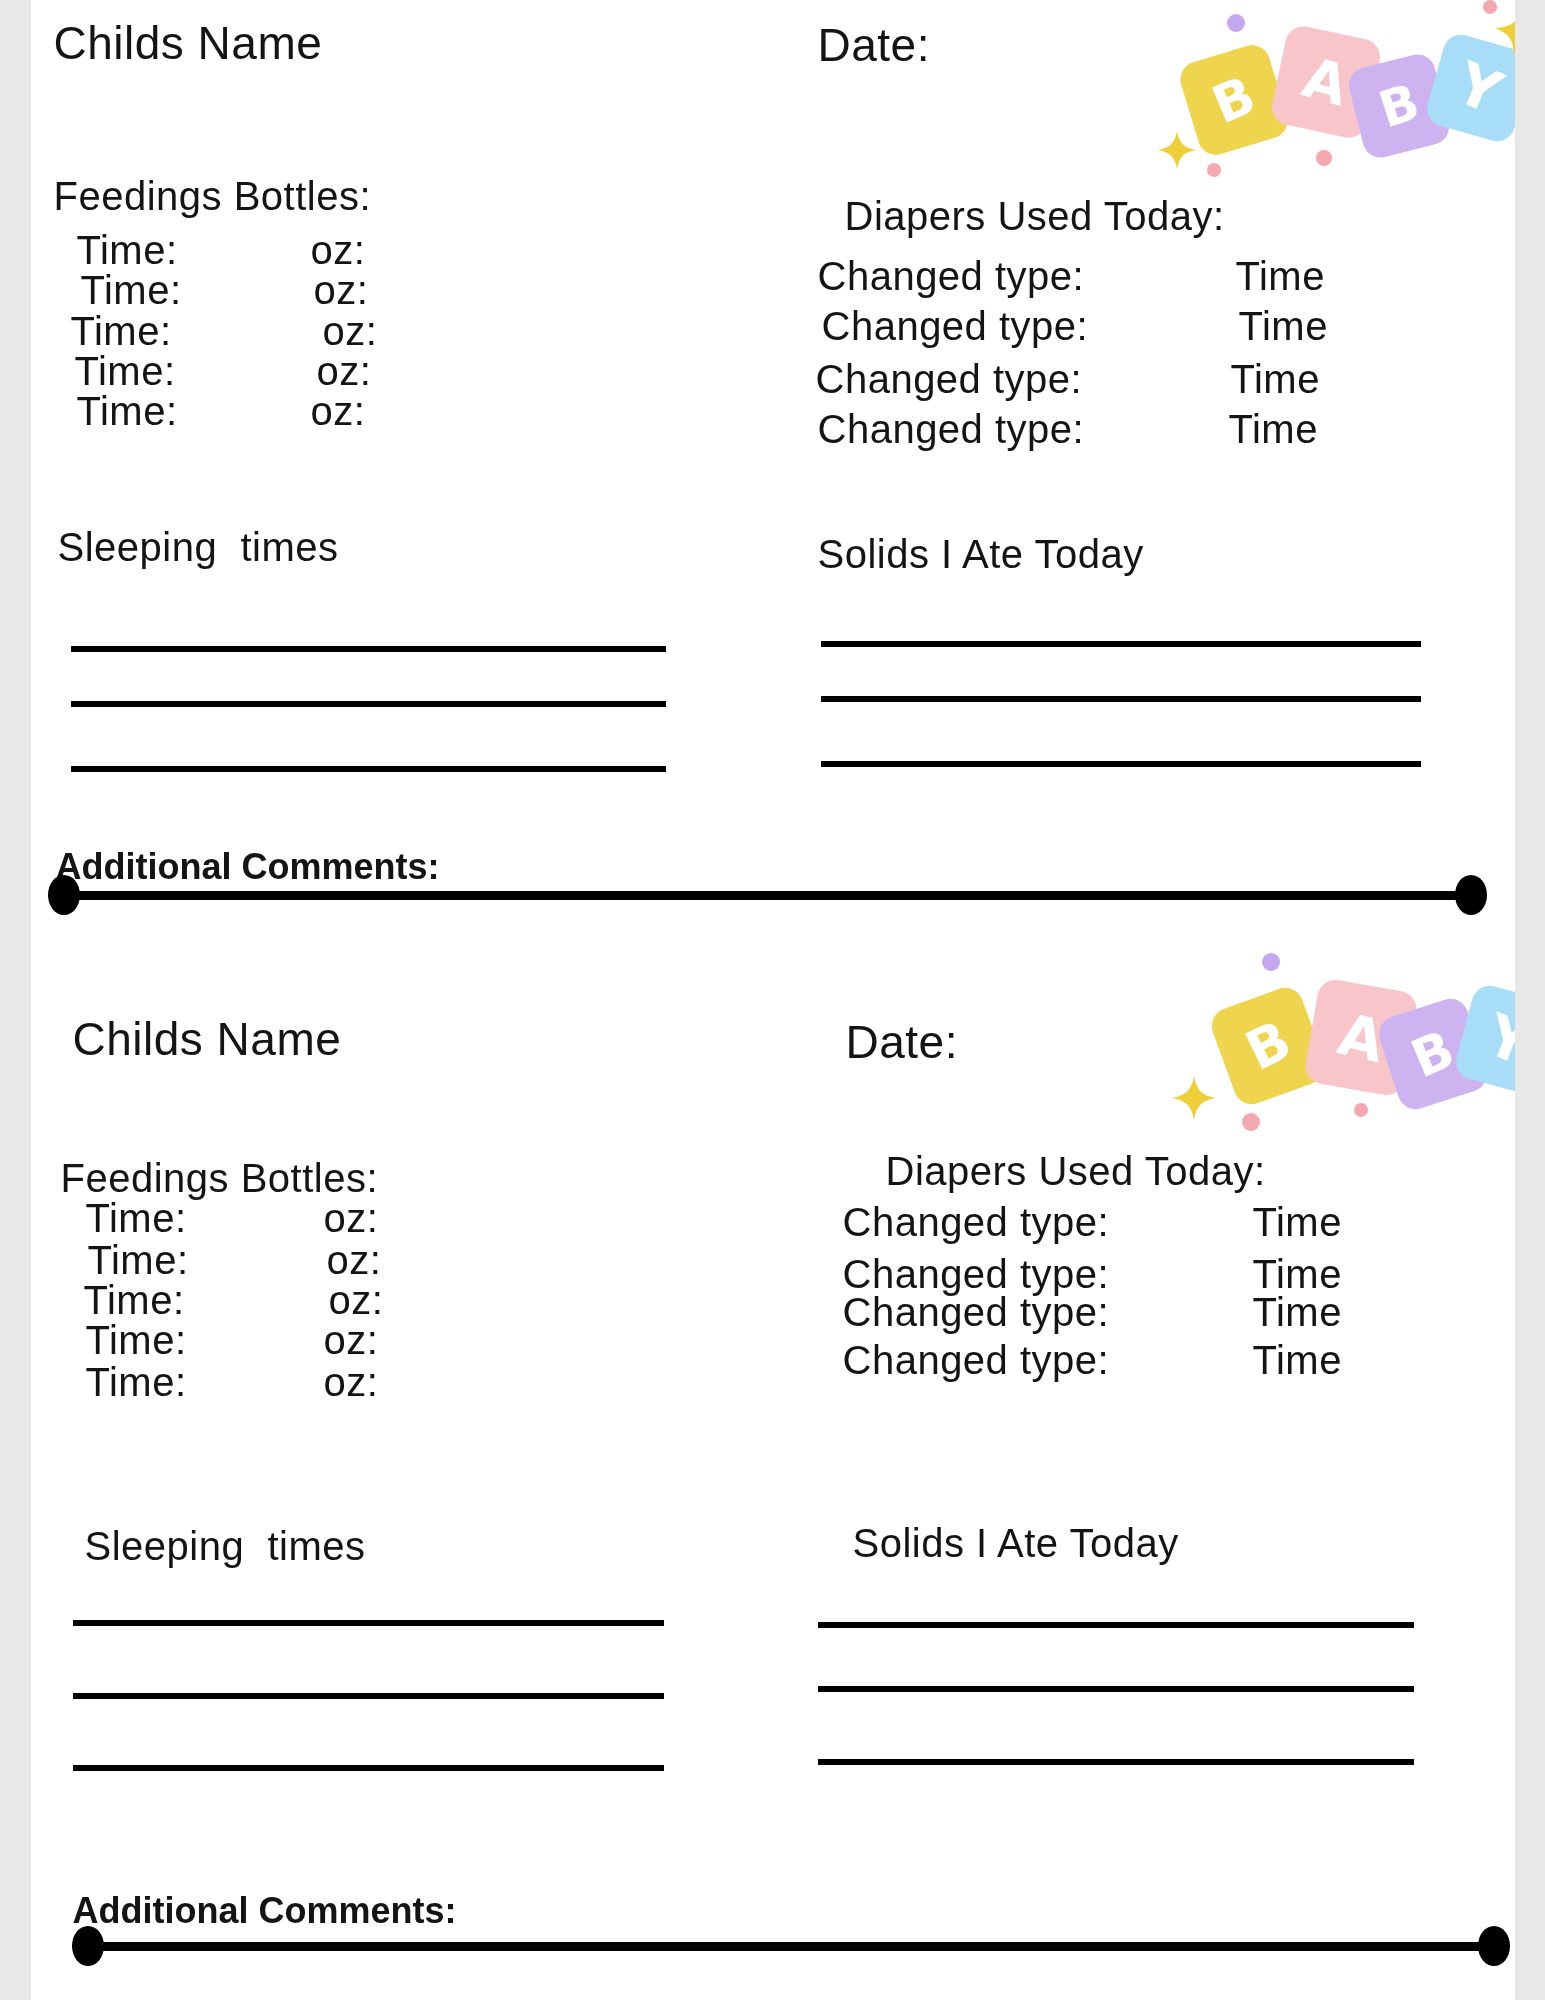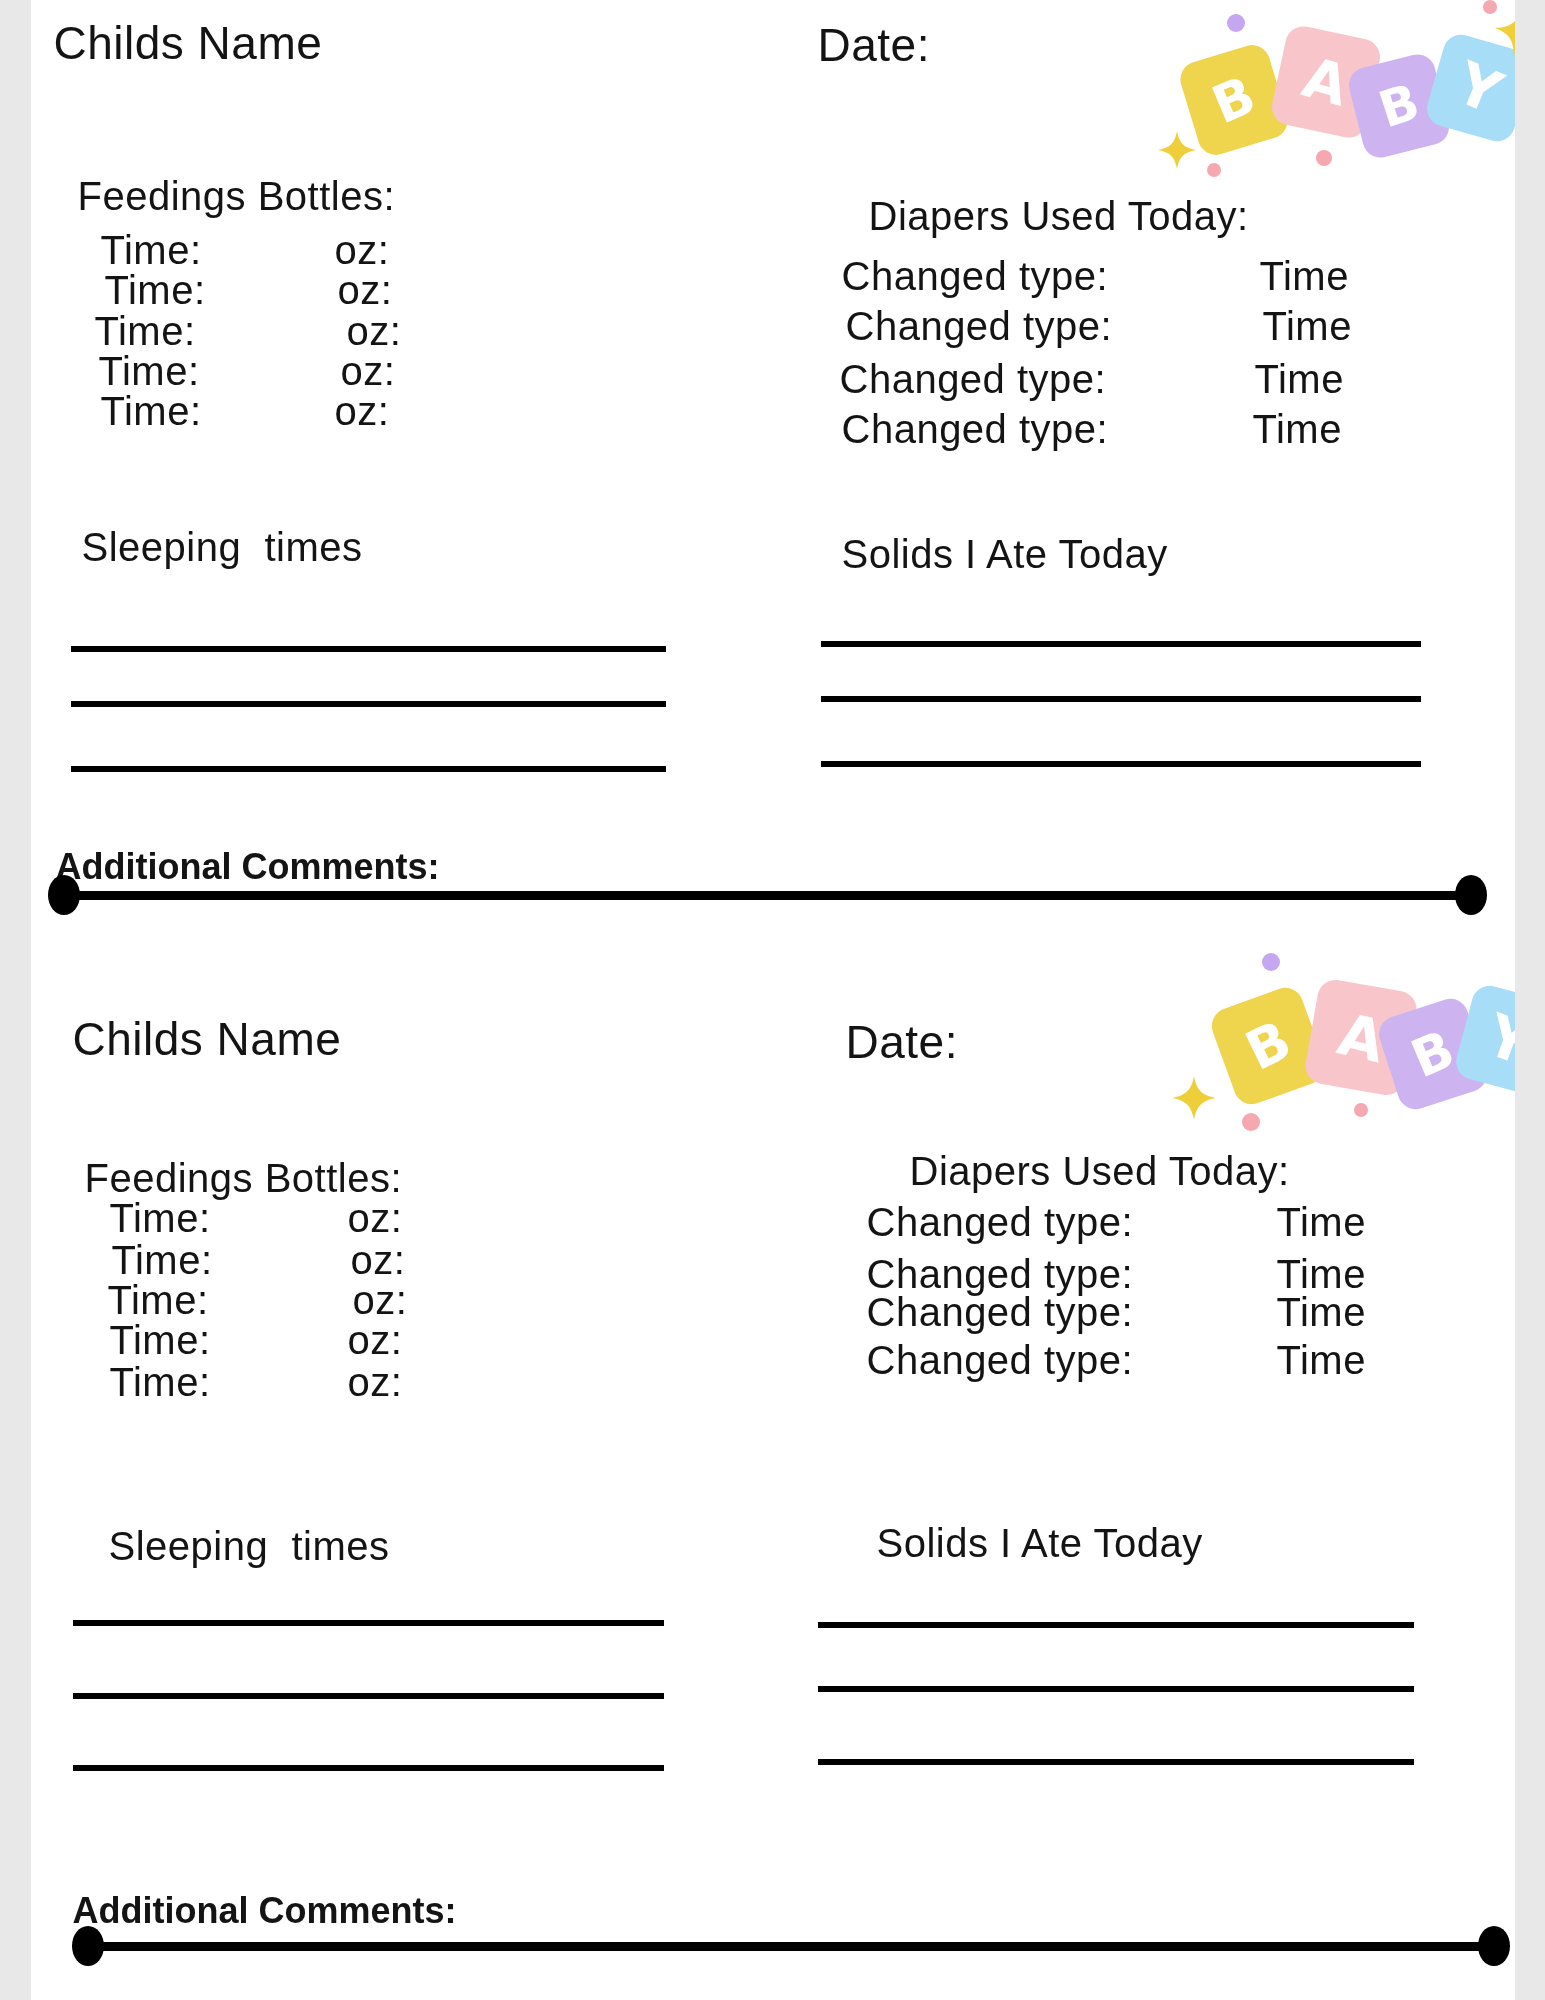--- a/index.html
+++ b/index.html
@@ -3,21 +3,21 @@
 <meta charset="utf-8">
 <style>
   html,body{margin:0;padding:0;background:#e8e8e8;}
   .page{
     position:relative;width:1484px;height:2000px;background:#ffffff;
     overflow:hidden;margin:0 auto;
     font-family:"Liberation Sans", sans-serif;color:var(--ink,#141414);
   }
   .lbl{position:absolute;white-space:pre;line-height:1.15;letter-spacing:0.5px;}
   .fs46{font-size:46px;}
-  .fs40{font-size:40px;margin-left:24px;}
+  .fs40{font-size:40px;}
   .fs30b{font-size:36px;font-weight:700;letter-spacing:0;}
   .rule{position:absolute;height:6px;background:var(--line,#000);}
   .divider{position:absolute;height:9px;background:var(--line,#000);}
   .enddot{position:absolute;width:32px;height:40px;border-radius:50%;background:var(--line,#000);}
   .logo{position:absolute;left:0;top:0;width:100%;height:100%;pointer-events:none;}
   .block{
     position:absolute;border-radius:18px;
     display:flex;align-items:center;justify-content:center;
   }
   .blkletter{

